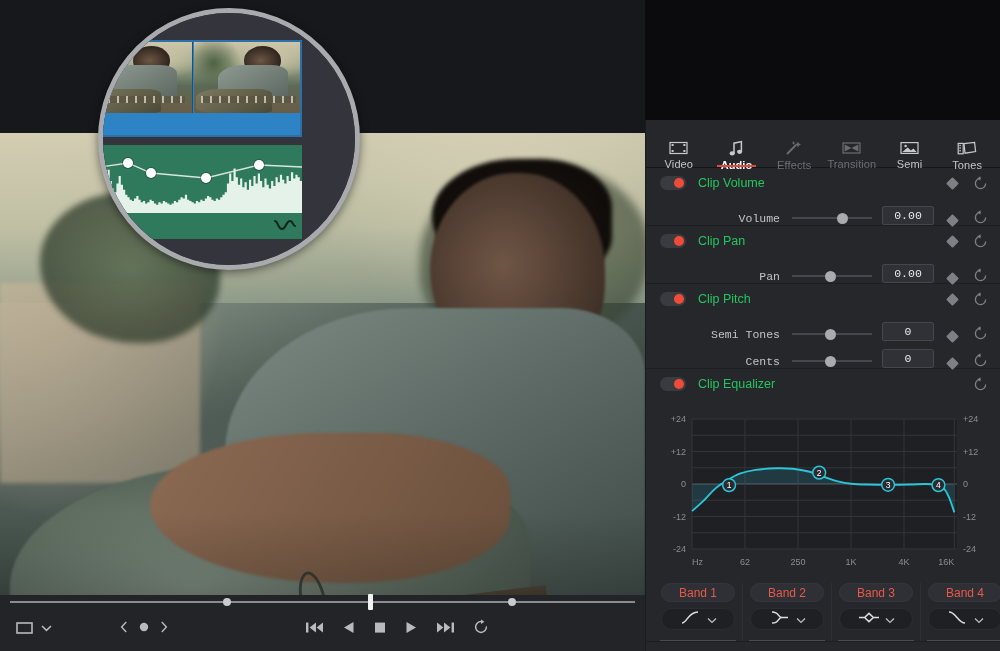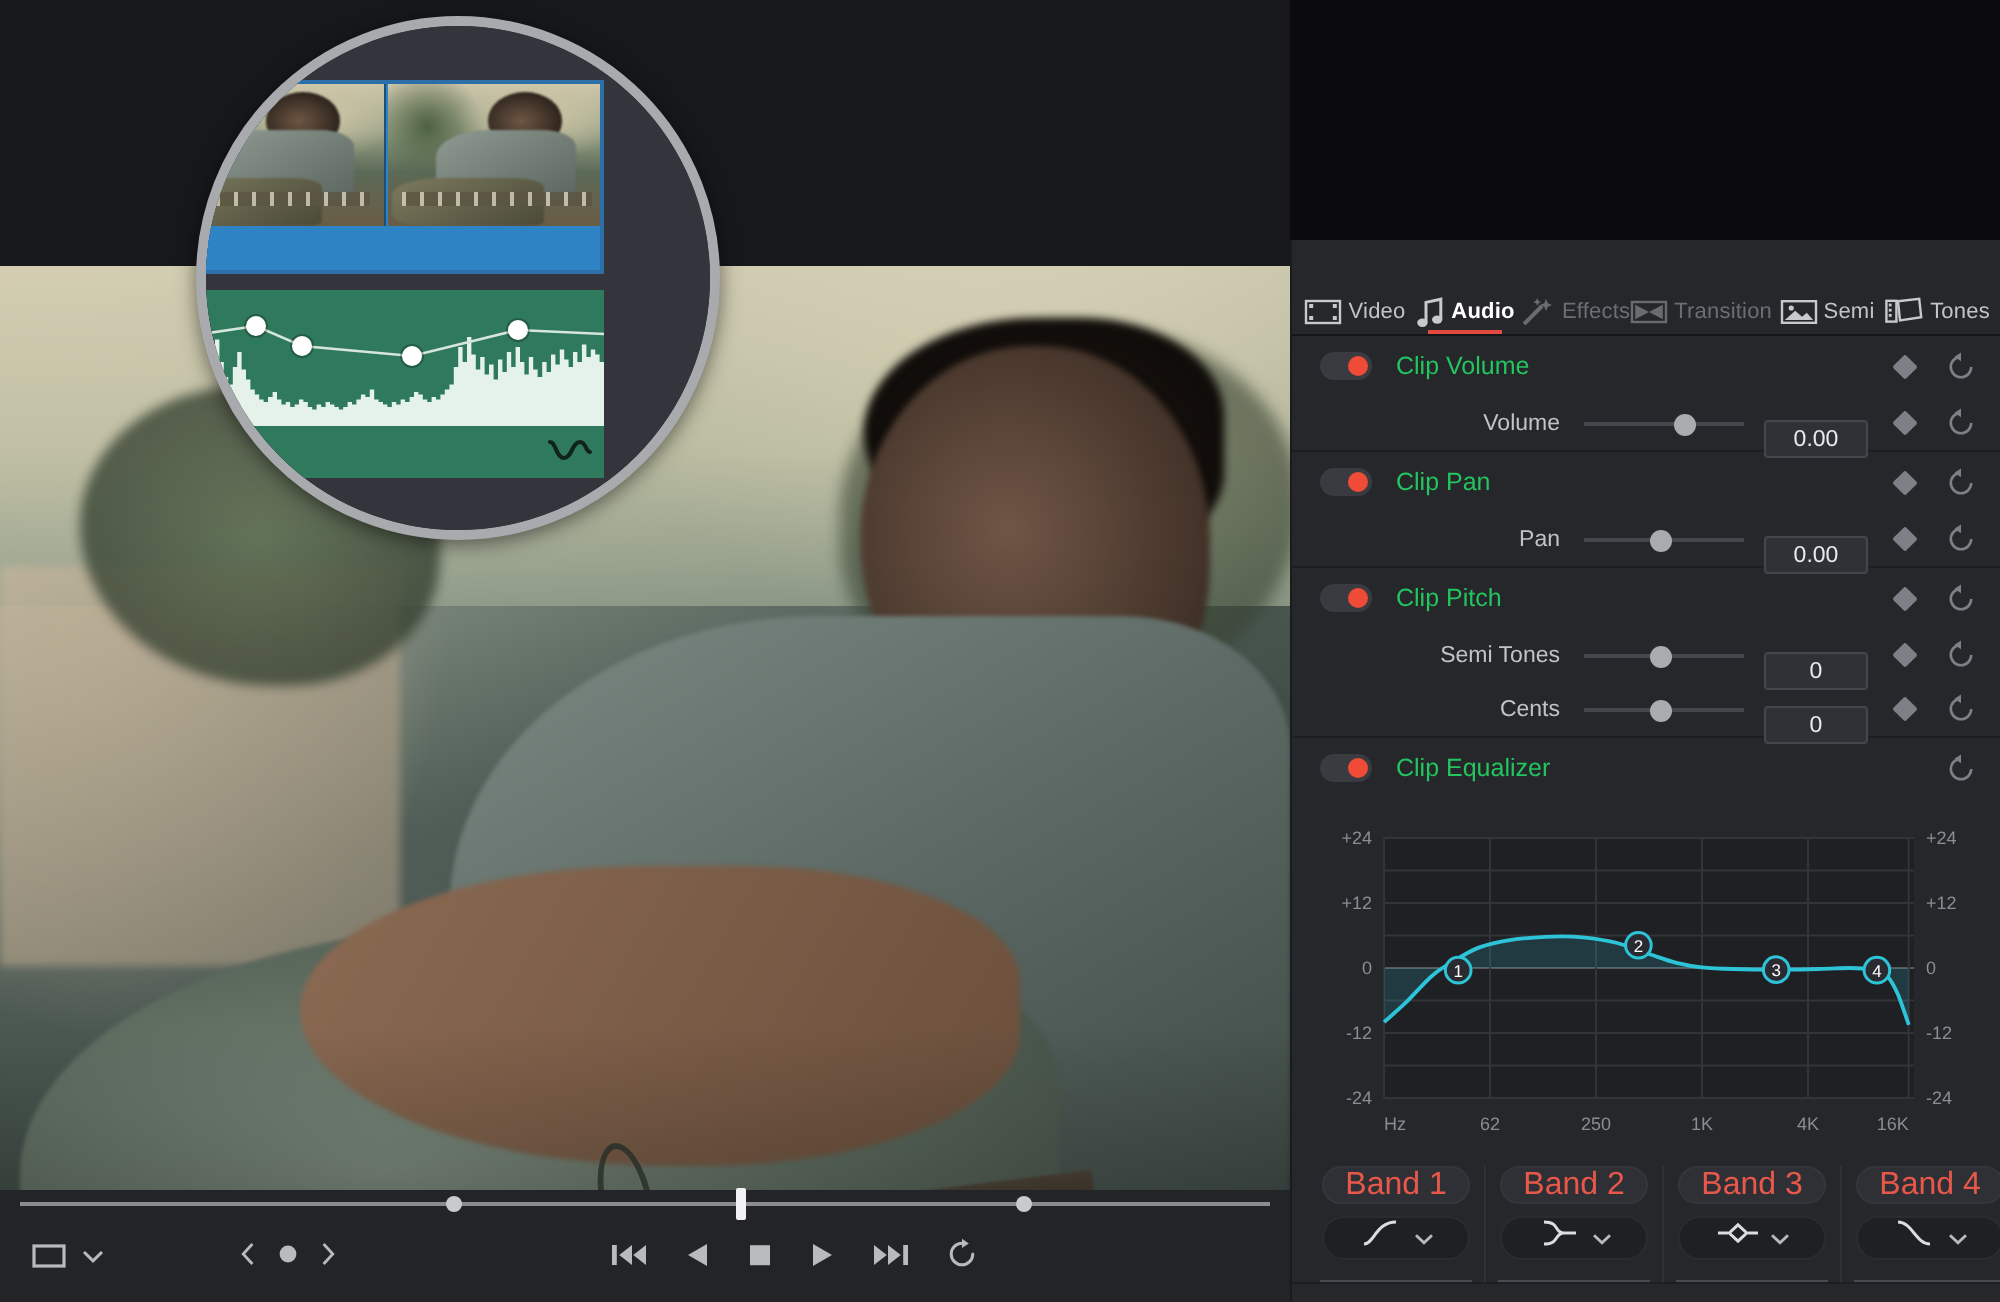--- a/index.html
+++ b/index.html
@@ -125,60 +125,60 @@
   #curve-icon { position:absolute; right:6px; bottom:6px; width:22px; height:16px; }
 
   
   #inspector {
     position:absolute; left:645px; top:120px; width:355px; height:531px;
     background:#26272b; border-left:1px solid #1a1b1e;
   }
   #top-strip { position:absolute; left:645px; top:0; width:355px; height:120px; background:#0b0b0d; }
 
   #tabs { display:flex; height:48px; border-bottom:1px solid #151619; padding:0 4px; }
-  .tab { flex:1; display:flex; flex-direction:row; align-items:center; justify-content:center;
+  .tab { flex:1; display:flex; flex-direction:column; align-items:center; justify-content:center;
     gap:3px; position:relative; cursor:pointer;margin-top:24px; }
   .tab .tlabel { font-size:11px; color:#c3c4c8; letter-spacing:.1px; }
   .tab.dim .tlabel { color:#6c6e74; }
   .tab.dim .ticonbox { opacity:.42; }
   .tab.active .tlabel { color:#ffffff;font-weight:bold; }
   .tab.active::after { content:""; position:absolute; bottom:0; left:16%; width:68%;
     height:2px; background:#e04a3f; }
   .ticonbox { height:20px; display:flex; align-items:center; justify-content:center; color:#c8c9cd; }
 
   .section { border-bottom:1px solid #1d1e21; }
   .sec-head { display:flex; align-items:center; height:30px; padding:0 12px 0 14px; }
   .toggle { width:26px; height:14px; border-radius:7px; background:#3a3b40;
     position:relative; margin-right:12px; cursor:pointer; }
   .toggle::after { content:""; position:absolute; right:2px; top:2px; width:10px; height:10px;
     border-radius:50%; background:#ef4b36; }
   .sec-title { font-size:12.5px; color:#22c55e; flex:1; }
   .kf-diamond { width:9px; height:9px; background:#7d8086; transform:rotate(45deg);
     border-radius:1px; margin-right:16px; cursor:pointer; }
   .reset-ico { width:15px; height:15px; color:#7d8086; cursor:pointer; display:flex; }
 
-  .prow { display:flex; align-items:center; height:27px; padding:0 12px 0 14px; }
+  .prow { display:flex; align-items:flex-end; height:27px; padding:0 12px 0 14px;font-family:Liberation Mono, monospace; }
   .plabel { width:132px; text-align:right; font-size:11.5px; color:#c2c3c7; padding-right:12px; }
   .slider { position:relative; flex:1; height:14px; cursor:pointer; }
   .slider .strack { position:absolute; left:0; right:0; top:6px; height:2px; background:#46474c; }
   .slider .sknob { position:absolute; top:2px; width:11px; height:11px; border-radius:50%;
     background:#a9abaf; }
   .pval { width:52px; height:19px; margin-left:10px; background:#303136; border:1px solid #45464b;
     border-radius:2px; color:#e8e9ec; font-size:11.5px; display:flex; align-items:center;
     justify-content:center; cursor:text;margin-top:16px; }
 
   
   #eq-area { padding:8px 10px 0 10px; }
   #eq-graph { position:relative; width:335px; height:170px; }
   #band-row { display:flex; padding:6px 8px 0 8px; }
   .bandcell { flex:1; display:flex; flex-direction:column; align-items:center; gap:6px;
     padding:0 6px; border-right:1px solid #303135; }
   .bandcell:last-child { border-right:none; }
   .band-btn { width:74px; height:19px; border-radius:10px; background:#2f3035;
-    color:#e8584a; font-size:16px; display:flex; align-items:center; justify-content:center;
+    color:#e8584a; font-size:12px; display:flex; align-items:center; justify-content:center;
     cursor:pointer; border:1px solid #35363b; }
   .band-sel { width:74px; height:22px; border-radius:11px; background:#1f2024;
     display:flex; align-items:center; justify-content:center; gap:5px; cursor:pointer;
     border:1px solid #2b2c30; }
   .band-underline { width:76px; height:1px; background:#4a4b50; margin-top:4px; }
 </style>
 </head>
 <body>
 
 <div id="app">

